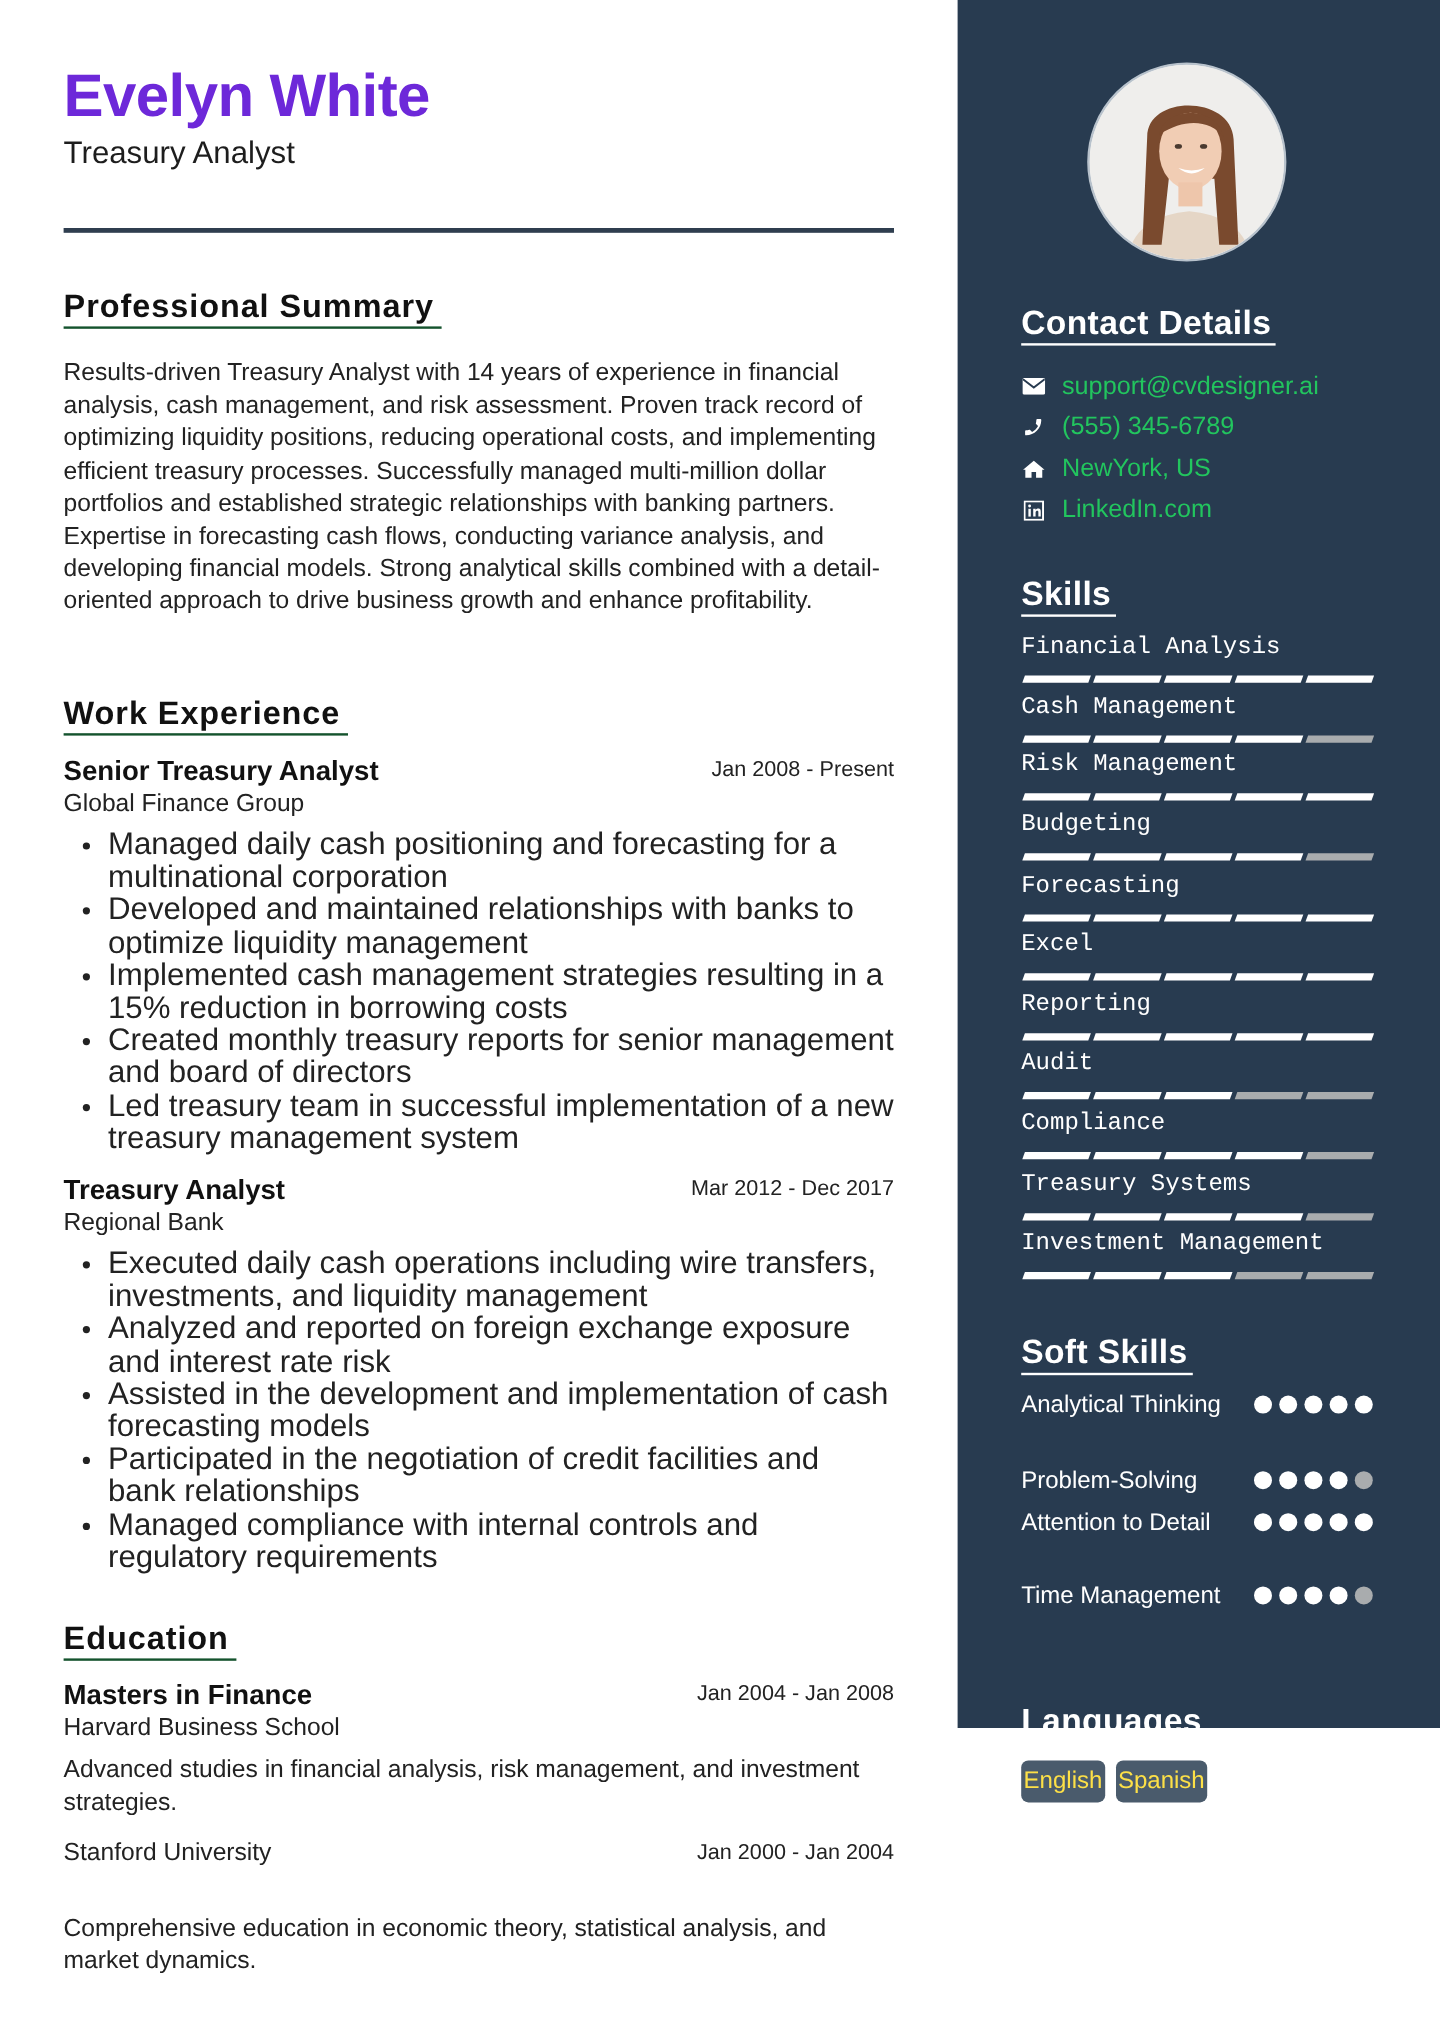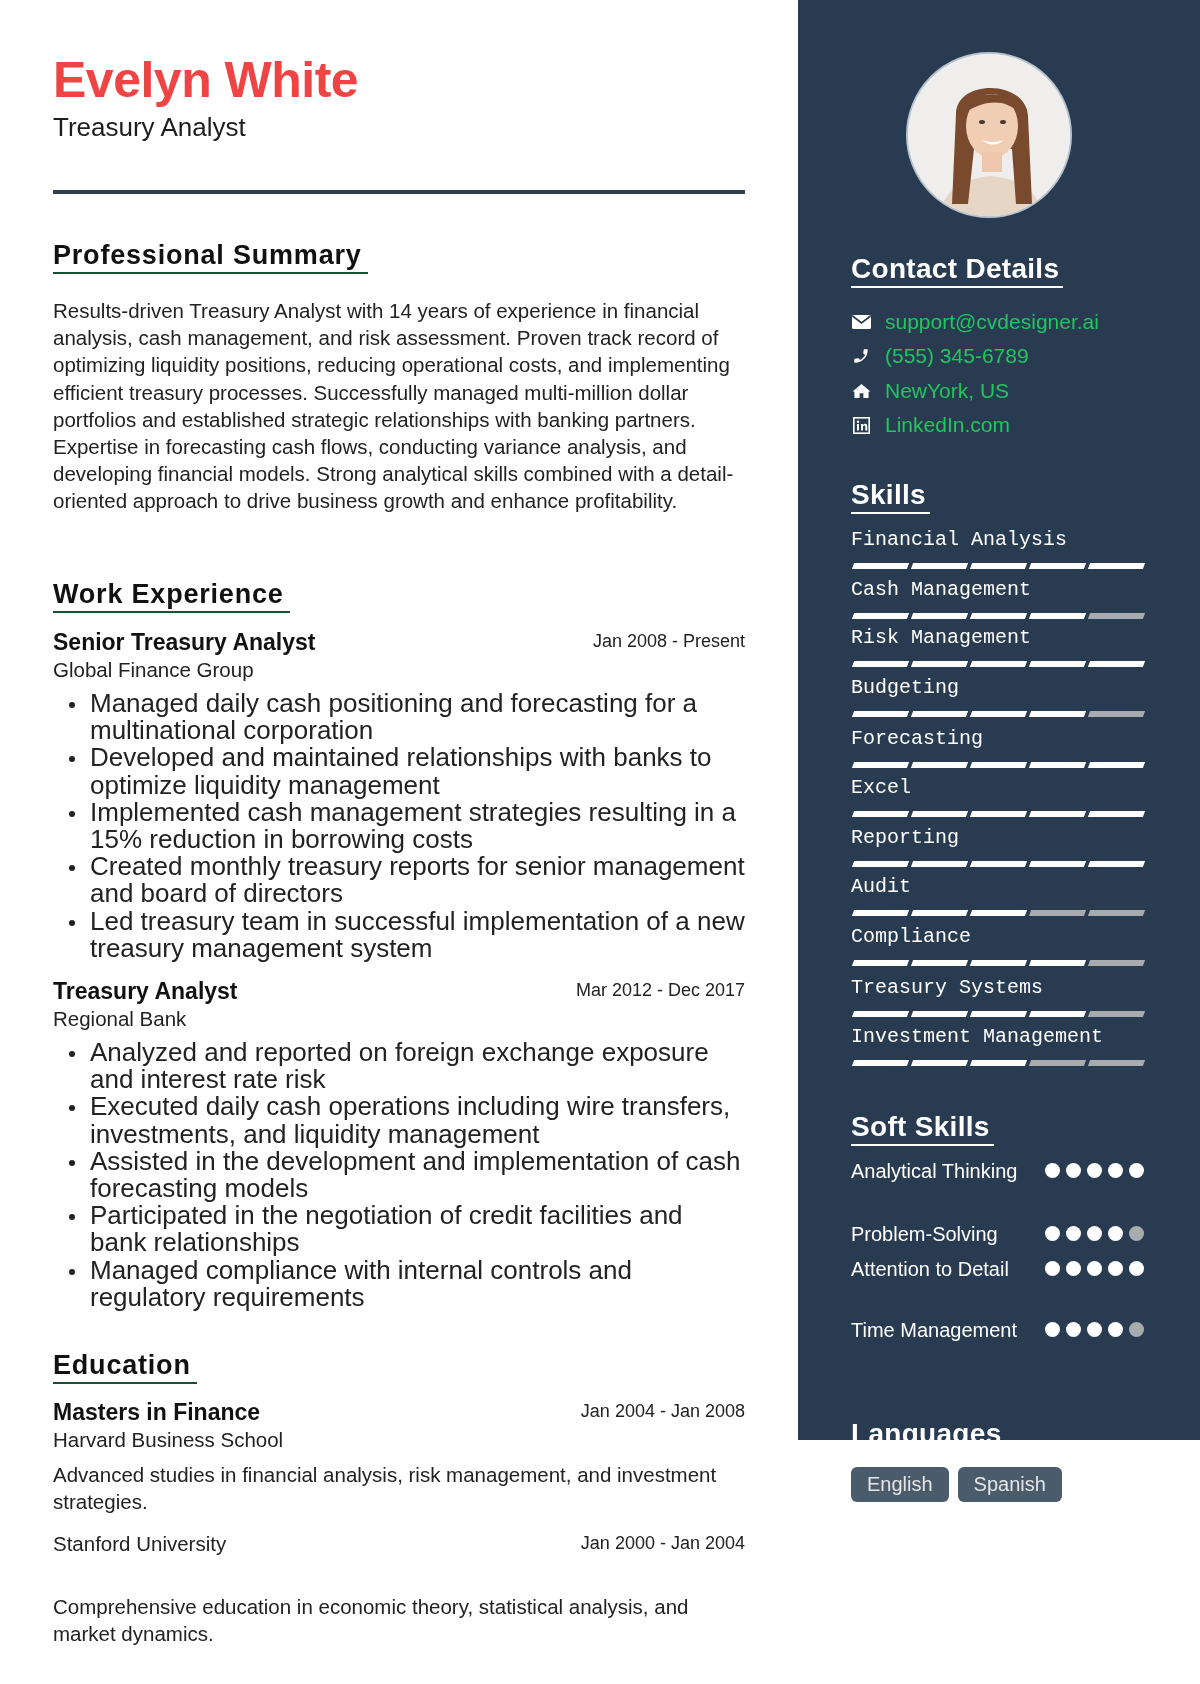--- a/index.html
+++ b/index.html
@@ -1,20 +1,20 @@
 <!DOCTYPE html>
 <html><head>
 <meta charset="utf-8">
 <style>
   * { box-sizing: border-box; margin: 0; padding: 0; }
   html, body { width: 1200px; height: 1684px; background: #ffffff; overflow: hidden; }
   body { position: relative; font-family: "Liberation Sans", "DejaVu Sans", sans-serif; color: #1c1c1c; }
 
   .main { position: absolute; left: 53px; top: 0; width: 692px; }
-  .name { position: absolute; top: 50px; left: 0; font-size: 50px; font-weight: bold; color: #ef4444; letter-spacing: -0.5px; line-height: 60px; }
+  .name { position: absolute; top: 50px; left: 0; font-size: 50px; font-weight: bold; color: #6d28d9; letter-spacing: -0.5px; line-height: 60px; }
   .title { position: absolute; top: 110px; left: 0; font-size: 26px; color: #1d1d1d; line-height: 34px; }
   .divider { position: absolute; top: 190px; left: 0; width: 692px; height: 4px; background: #2f3e4f; }
 
   .section-heading { position: absolute; left: 0; font-size: 27px; font-weight: bold; letter-spacing: 0.8px; color: #111; padding-bottom: 2px; border-bottom: 2px solid #14532d; line-height: 30px; padding-right: 6px; }
 
   .summary { position: absolute; left: 0; top: 297px; width: 692px; font-size: 20.5px; line-height: 27.2px; color: #222; }
 
   .entry-header { position: absolute; left: 0; width: 692px; }
   .entry-role { font-size: 23px; font-weight: bold; color: #111; line-height: 28px; }
   .entry-org { font-size: 20.5px; color: #222; line-height: 28px; }
@@ -41,21 +41,21 @@
   .seg { width: 55px; height: 6px; background: #ffffff; transform: skewX(-20deg); }
   .seg.off { background: #a9acae; }
 
   .soft { position: absolute; left: 53px; width: 300px; }
   .soft-name { font-size: 20px; color: #fff; line-height: 27px; width: 170px; }
   .dots { position: absolute; left: 194px; top: 5px; display: flex; gap: 6px; }
   .dot { width: 15px; height: 15px; border-radius: 50%; background: #fff; }
   .dot.off { background: #a9acae; }
 
   .langs { position: absolute; left: 53px; top: 1467px; display: flex; gap: 9px; }
-  .chip { background: #4a5b6c; border-radius: 6px; padding: 0 16px; height: 35px; line-height: 35px; font-size: 20px; color: #e5e5e5; }
+  .chip { background: #4a5b6c; border-radius: 6px; padding: 0 2px; height: 35px; line-height: 35px; font-size: 20px; color: #fde047; }
 </style>
 </head>
 <body>
 
 <div class="main">
   <div class="name">Evelyn White</div>
   <div class="title">Treasury Analyst</div>
   <div class="divider"></div>
 
   <div class="section-heading" style="top:240px;">Professional Summary</div>
@@ -75,22 +75,22 @@
     <li>Created monthly treasury reports for senior management and board of directors</li>
     <li>Led treasury team in successful implementation of a new treasury management system</li>
   </ul>
 
   <div class="entry-header" style="top:977px;">
     <div class="entry-role">Treasury Analyst</div>
     <div class="entry-org">Regional Bank</div>
     <div class="entry-date">Mar 2012 - Dec 2017</div>
   </div>
   <ul class="bullets" style="top:1039px;">
+    <li>Executed daily cash operations including wire transfers, investments, and liquidity management</li>
     <li>Analyzed and reported on foreign exchange exposure and interest rate risk</li>
-    <li>Executed daily cash operations including wire transfers, investments, and liquidity management</li>
     <li>Assisted in the development and implementation of cash forecasting models</li>
     <li>Participated in the negotiation of credit facilities and bank relationships</li>
     <li>Managed compliance with internal controls and regulatory requirements</li>
   </ul>
 
   <div class="section-heading" style="top:1350px;">Education</div>
 
   <div class="entry-header" style="top:1398px;">
     <div class="entry-role">Masters in Finance</div>
     <div class="entry-org">Harvard Business School</div>

